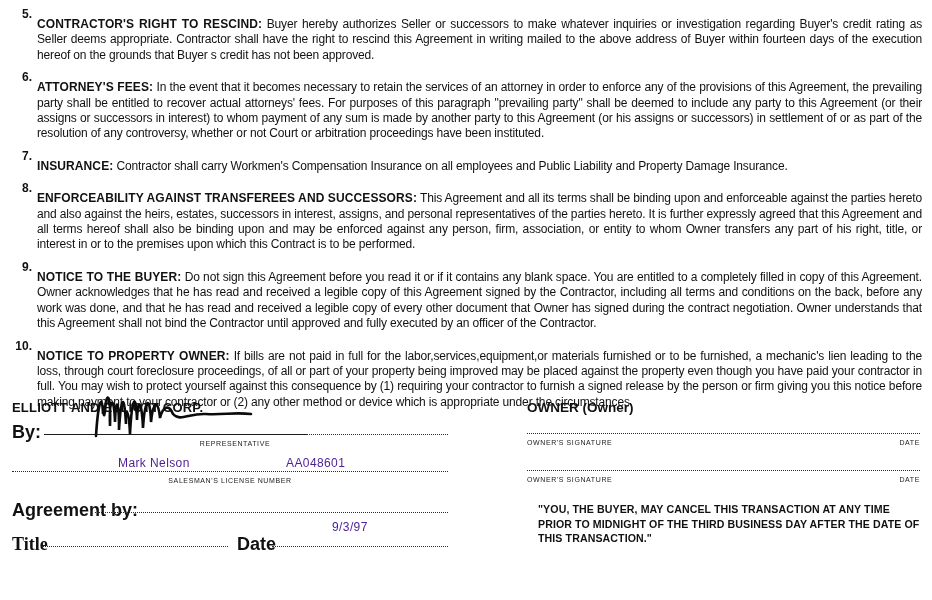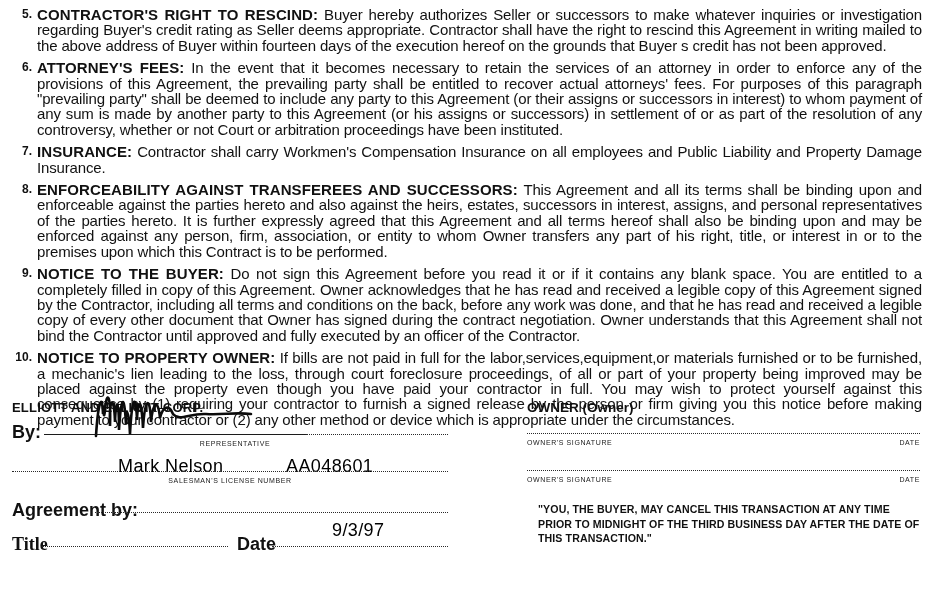--- a/index.html
+++ b/index.html
@@ -21,42 +21,43 @@
   .clause-num {
     flex: 0 0 24px;
     text-align: right;
     padding-right: 5px;
     font-weight: bold;
     font-size: 12px;
     line-height: 15.4px;
   }
   .clause-text {
     flex: 1;
-    font-size: 15px;
+    font-size: 12px;
     line-height: 15.4px;
     letter-spacing: -0.15px;
     text-align: justify;
+    margin-top: 10px;
   }
   .clause-heading { font-weight: bold; letter-spacing: 0.1px; }
 
   
   .sig-section { position: absolute; left: 0; top: 388px; width: 932px; height: 212px; }
   .abs { position: absolute; }
 
   .company-name { font-weight: bold; font-size: 13px; letter-spacing: 0.2px; }
   .field-label  { font-weight: bold; font-size: 18px; text-align: center; }
   .tiny-label {
     font-size: 7px;
     letter-spacing: 0.6px;
     color: #1a1a1a;
     white-space: nowrap;
   }
   .line-solid  { border-bottom: 1.6px solid  #1c1c1c; height: 0; }
   .line-dotted { border-bottom: 1.6px dotted #2a2a2a; height: 0; }
-  .handwriting { font-size: 18px; color: #000000; letter-spacing: 0.4px; }
+  .handwriting { font-size: 12px; color: #4c1d95; letter-spacing: 0.4px; }
 
   .owner-header { font-weight: bold; font-size: 13.5px; }
   .cancel-notice {
     font-weight: bold;
     font-size: 10.6px;
     line-height: 14.6px;
     letter-spacing: 0.1px;
     text-align: left;
   }
   svg.sig { overflow: visible; }

